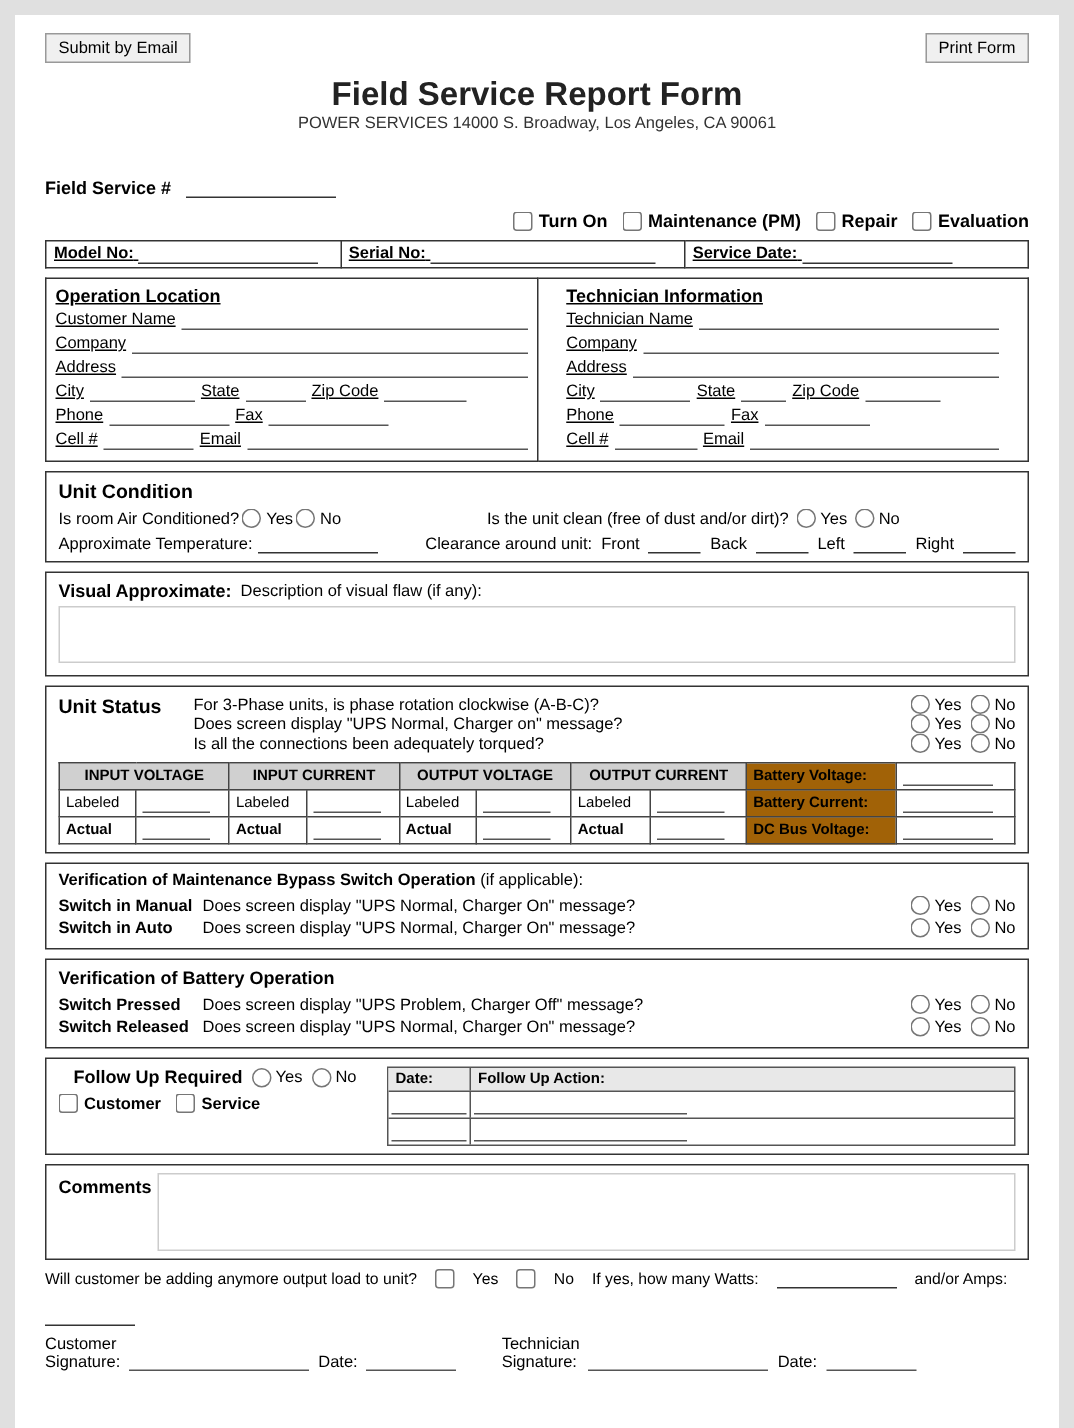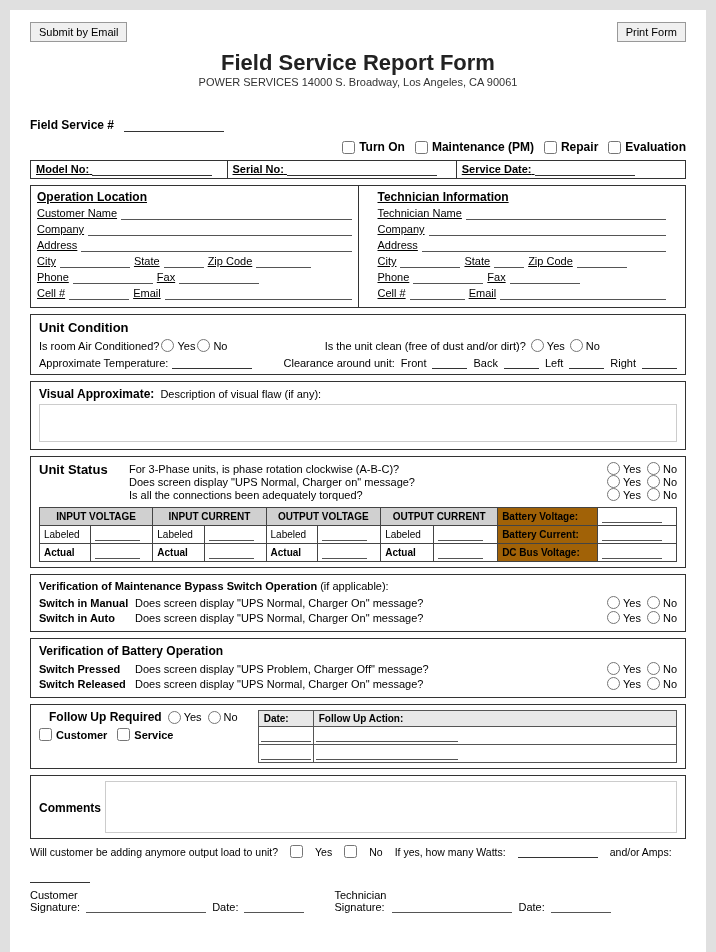--- a/index.html
+++ b/index.html
@@ -173,21 +173,21 @@
     }
     .follow-up-left { flex: 1; }
     .comments-box {
       border: 1px solid #333;
       padding: 5px 8px;
       margin-bottom: 6px;
     }
     .comments-inner {
       display: flex;
       gap: 4px;
-      align-items: center;
+      align-items: flex-start;
     }
     .comments-label { font-weight: bold; font-size: 12px; white-space: nowrap; margin-top: 2px; }
     .comments-textarea {
       flex: 1;
       height: 52px;
       border: 1px solid #ccc;
       font-size: 11px;
       resize: none;
     }
     .bottom-row {

